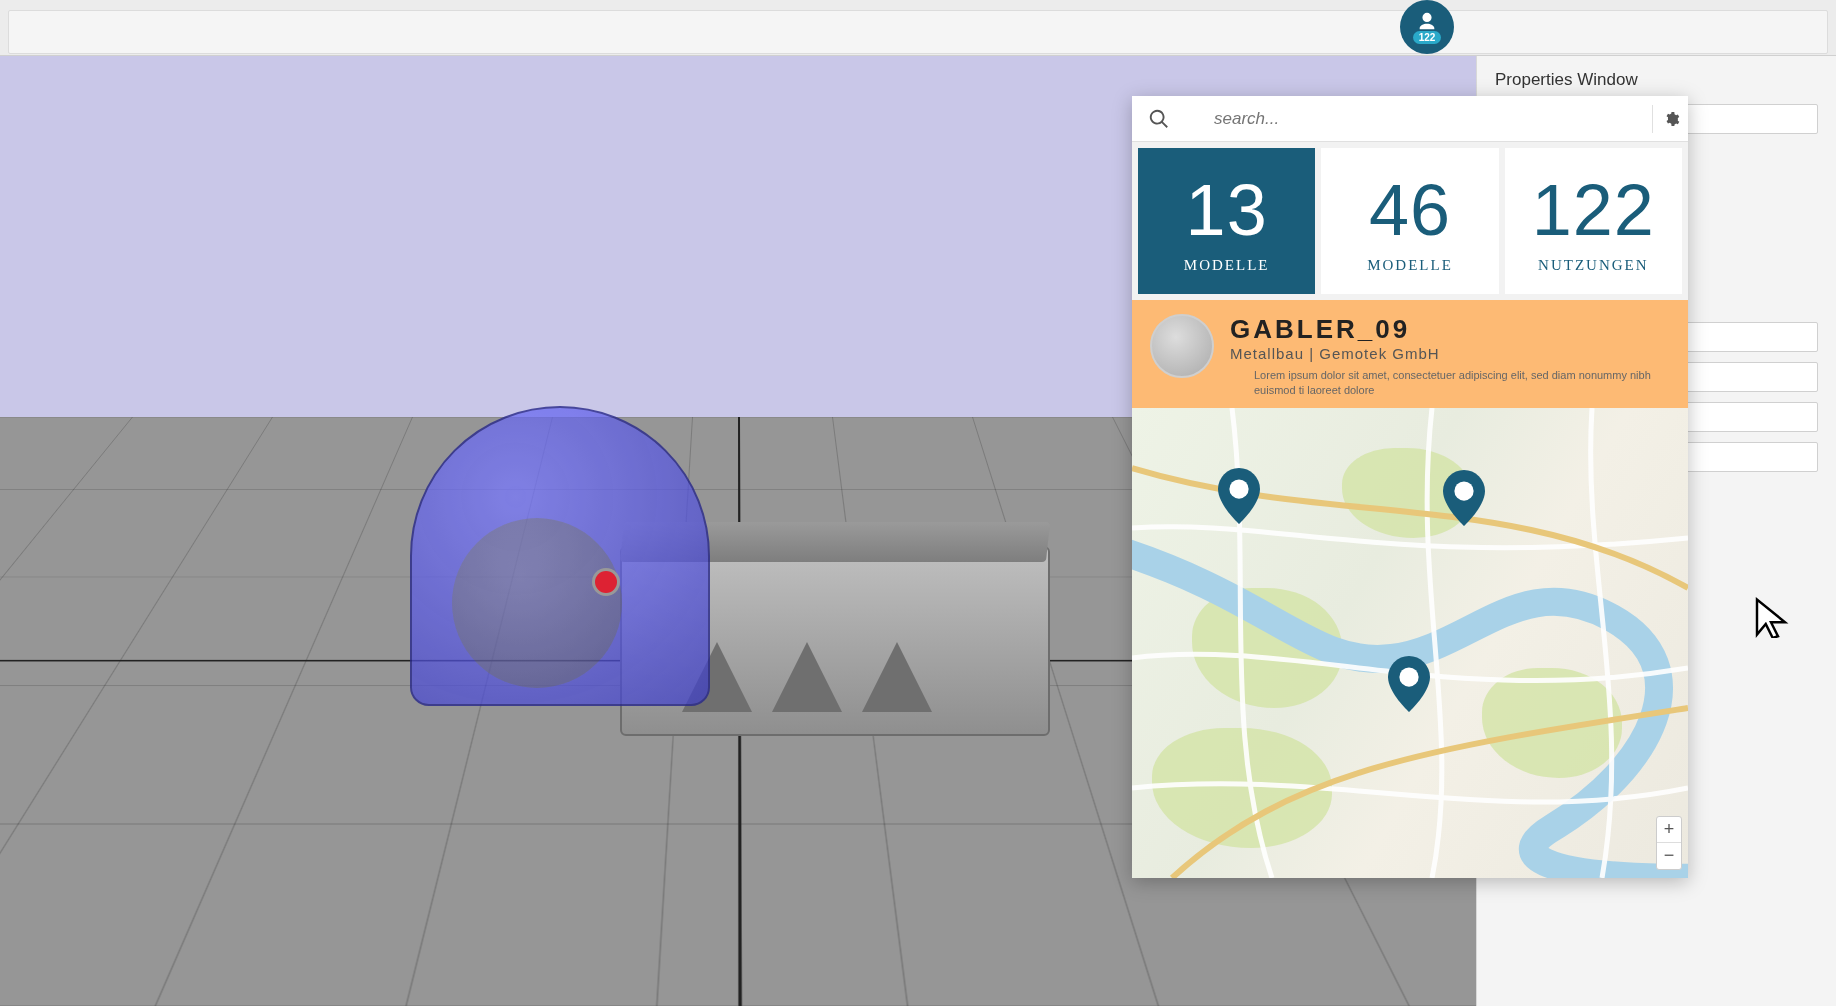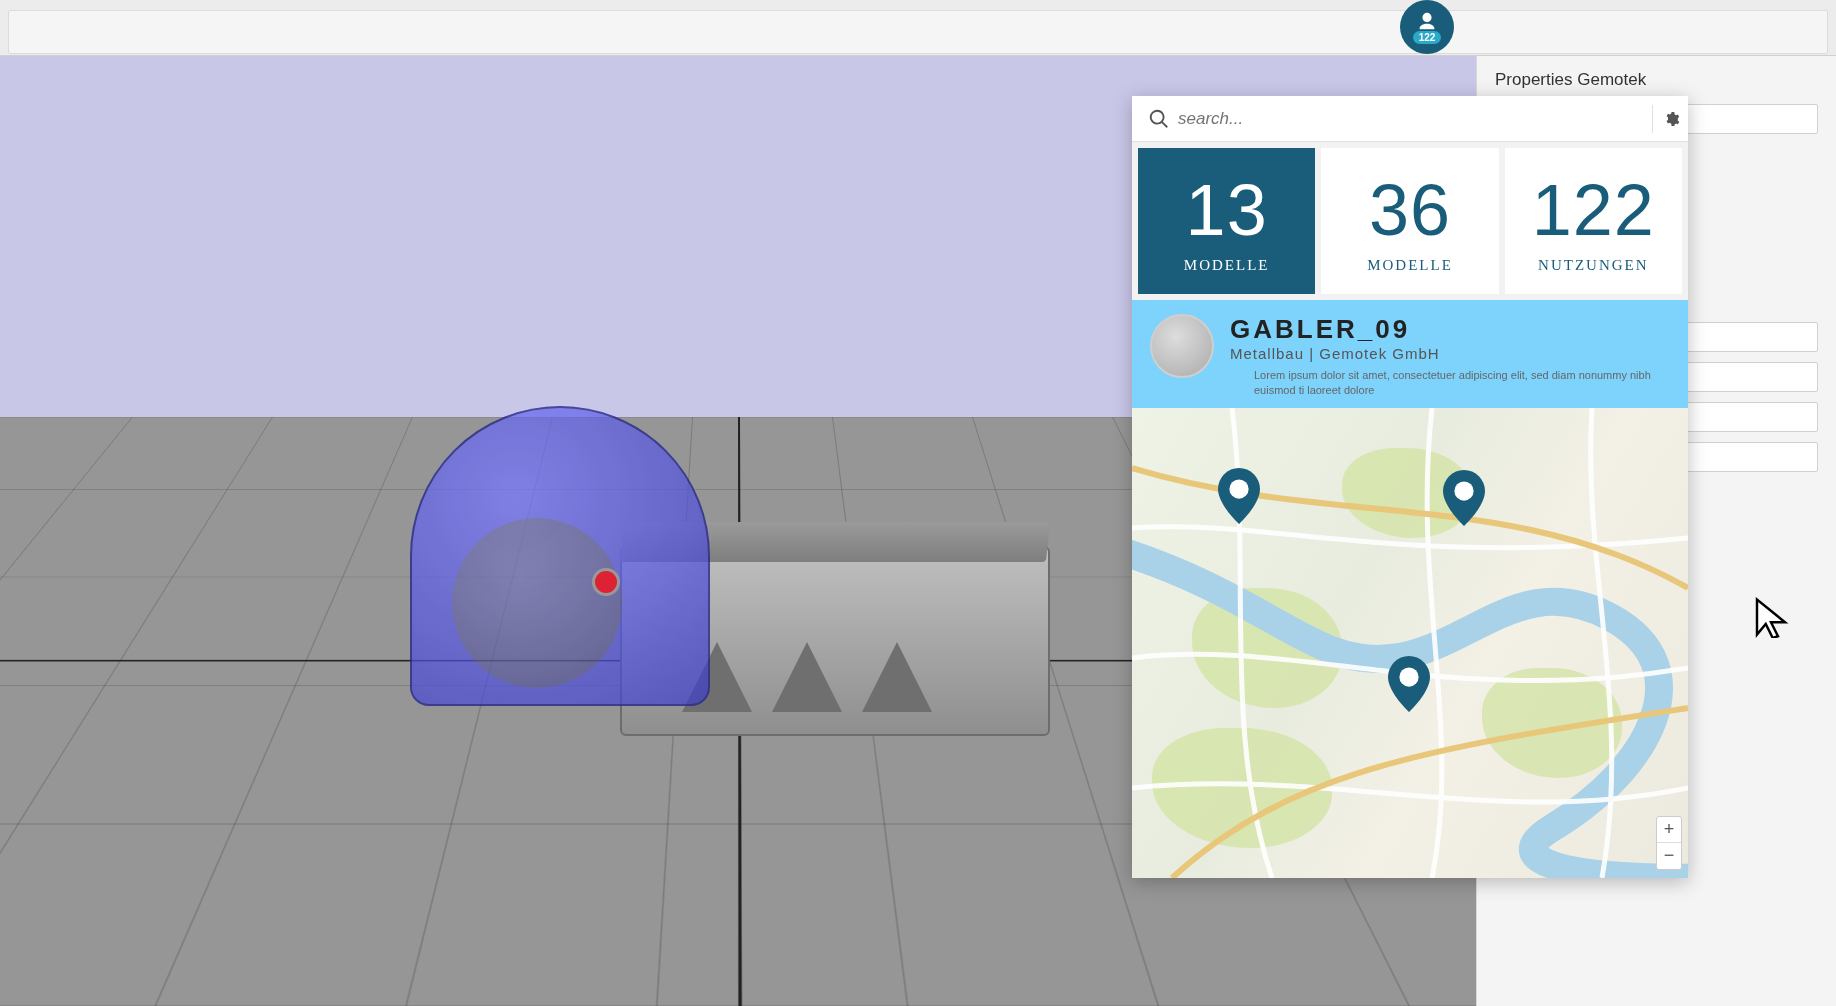--- a/index.html
+++ b/index.html
@@ -34,35 +34,35 @@
 .machine .base .tri.t2 { left: 150px; }
 .machine .base .tri.t3 { left: 240px; }
 .machine .base .top { position: absolute; left: 0; right: 0; top: -26px; height: 40px; background: linear-gradient(#9a9a9a,#7e7e7e); border-radius: 4px; transform: skewX(-6deg); }
 .machine .dome { position: absolute; left: 10px; top: 10px; width: 300px; height: 300px; background: radial-gradient(circle at 35% 30%, rgba(120,120,255,.9), rgba(60,60,200,.85)); border-radius: 160px 160px 20px 20px; border: 2px solid #2a2a8a; opacity: .82; }
 .machine .dome::after{ content:""; position:absolute; left:40px; top:110px; width:170px; height:170px; border-radius:50%; background: radial-gradient(circle at 40% 35%, #888, #555); opacity:.5; }
 .machine .knob { position:absolute; left:195px; top:175px; width:22px; height:22px; border-radius:50%; background:#d23; box-shadow:0 0 0 3px #999; }
 
 
 .popover { position: absolute; top: 96px; left: 1132px; width: 556px; background: #f2f2f2; box-shadow: 0 4px 18px rgba(0,0,0,.25); z-index: 20; }
 .popover::before { content:""; position:absolute; top:-16px; left: 288px; border: 16px solid transparent; border-bottom-color: #fff; }
-.search-row { display:flex; align-items:center; background:#fff; height:46px; padding: 0 8px; border-bottom: 1px solid #e0e0e0; }
+.search-row { display:flex; align-items:center; background:#fff; height:46px; padding: 0 8px; border-bottom: 1px solid #e0e0e0; gap: 36px; }
 .search-row .sicon { width:22px; height:22px; margin: 0 8px; fill:#555; }
 .search-row input { flex:1; border:none; outline:none; font-size:17px; color:#333; font-style: italic; }
 .search-row .gear { width:28px; height:28px; display:flex; align-items:center; justify-content:center; border-left:1px solid #e0e0e0; padding-left:10px; }
 .search-row .gear svg{ width:20px; height:20px; fill:#555;}
 
 .tiles { display:flex; gap:6px; padding:6px; background:#f2f2f2; }
 .tile { flex:1; background:#fff; height:146px; display:flex; flex-direction:column; align-items:center; justify-content:center; }
 .tile.active { background:#1a5d7a; color:#fff; }
 .tile .num { font-size:72px; font-weight:300; letter-spacing:1px; }
 .tile .lab { font-size:15px; letter-spacing:2px; margin-top:6px;font-family:Liberation Serif, serif; }
 .tile:not(.active) .num { color:#1a5d7a; }
 .tile:not(.active) .lab { color:#1a5d7a; }
 
-.model-row { display:flex; padding: 14px 18px 10px 18px; background:#7dd3fc; gap:16px; align-items:flex-start; }
+.model-row { display:flex; padding: 14px 18px 10px 18px; background:#fdba74; gap:16px; align-items:flex-start; }
 .model-row .thumb { width:64px; height:64px; border-radius:50%; background: radial-gradient(circle at 40% 35%, #ddd, #aaa); flex:none; border:2px solid #cfcfcf; }
 .model-row .meta h2 { font-size:26px; letter-spacing:3px; color:#222; font-weight:700; }
 .model-row .meta .sub { font-size:15px; color:#555; letter-spacing:1px; }
 .model-row .meta .desc { font-size:11px; color:#666; margin-top:6px; line-height:1.35; max-width: 400px; margin-left: 24px; }
 
 .ribbon { background:#45c1d8; color:#fff; text-align:center; padding:10px 0; font-size:15px; letter-spacing:2px; font-weight:700; position:relative; }
 .ribbon .chev { position:absolute; right:18px; top:50%; transform:translateY(-50%); }
 .ribbon .chev svg{ width:18px; height:18px; fill:#fff; }
 
 .map { position:relative; height:470px; background: linear-gradient(120deg,#eef3e6 0%, #e8ecdf 40%, #f3f0e6 60%, #ece9df 100%); overflow:hidden; }
@@ -131,21 +131,21 @@
           </svg>
       </div>
     </div>
 
     <div class="tiles">
       <div class="tile active">
         <div class="num">13</div>
         <div class="lab">MODELLE</div>
       </div>
       <div class="tile">
-        <div class="num">36</div>
+        <div class="num">46</div>
         <div class="lab">MODELLE</div>
       </div>
       <div class="tile">
         <div class="num">122</div>
         <div class="lab">NUTZUNGEN</div>
       </div>
     </div>
 
     <div class="model-row">
       <div class="thumb"></div>
@@ -198,21 +198,21 @@
         </div>
 
       <div class="zoom">
         <div>+</div>
         <div>−</div>
       </div>
     </div>
   </div>
 
   <div class="props">
-    <h3>Properties Gemotek</h3>
+    <h3>Properties Window</h3>
     <div class="field"></div>
     <div class="spacer"></div>
     <div class="label-row">stem</div>
     <div class="field"></div>
     <div class="field"></div>
     <div class="field"></div>
     <div class="field"></div>
   </div>
 
   <div class="cursor">

